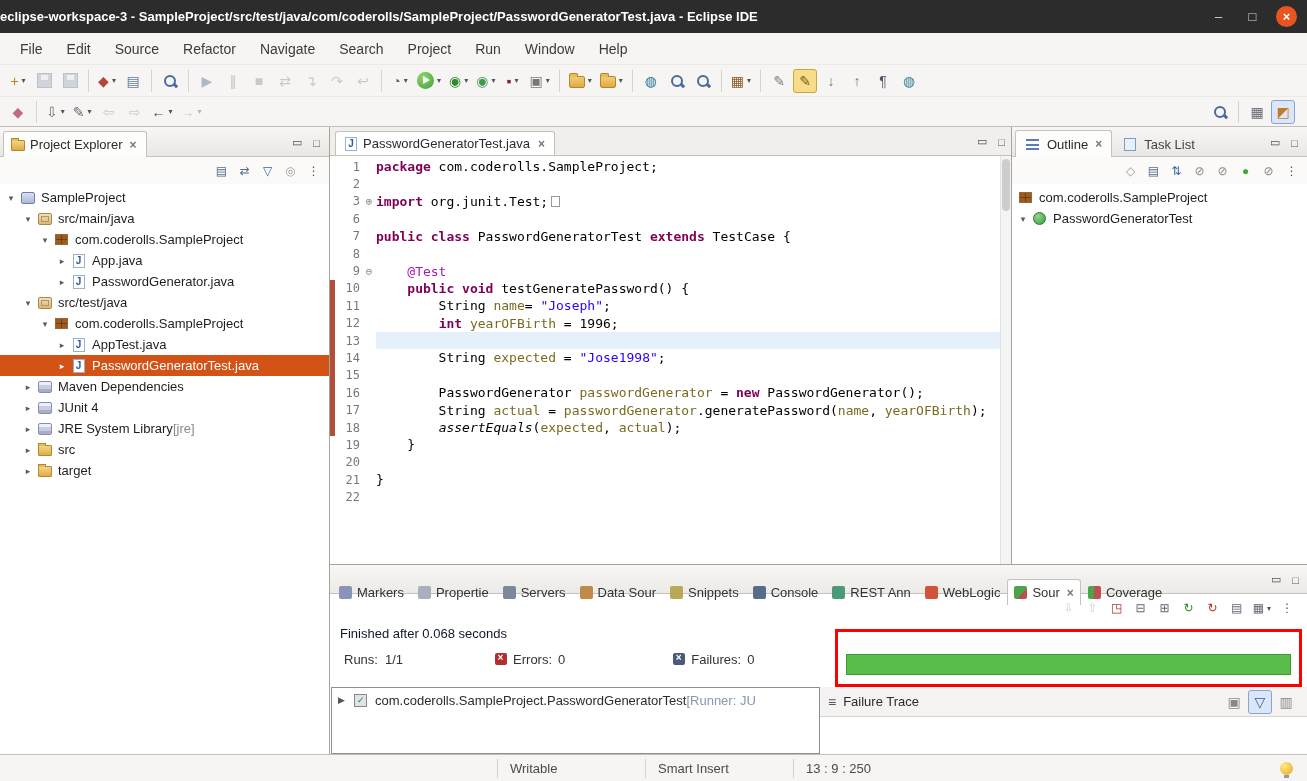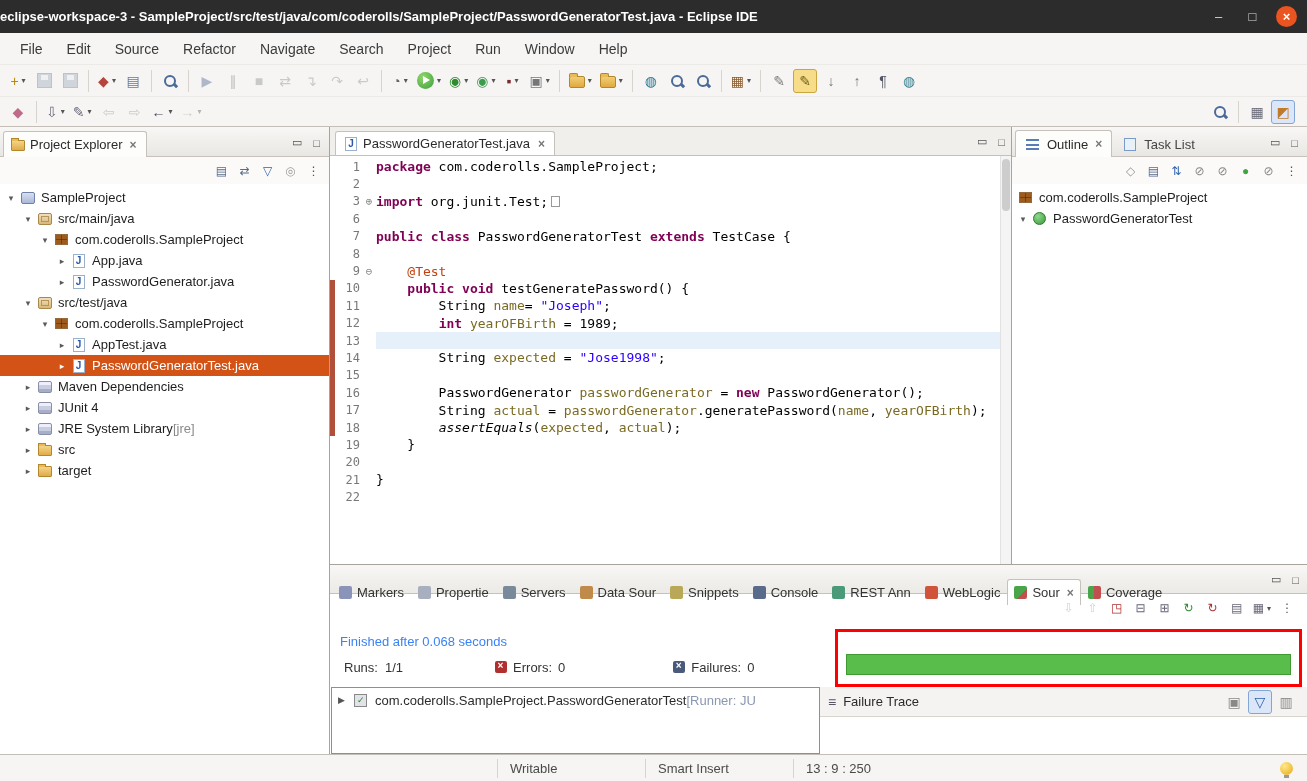--- a/index.html
+++ b/index.html
@@ -93,21 +93,21 @@
   .cmark{width:5px;align-self:stretch;flex:none;}
   .cl.marked .cmark{background:#b0503a;}
   .cnum{width:27px;flex:none;text-align:right;color:#787878;font-size:12px;padding-right:2px;}
   .cfold{width:14px;flex:none;text-align:center;color:#8a8a8a;font-size:11px;}
   .ctext{flex:1;white-space:pre;align-self:stretch;display:flex;align-items:center;min-width:0;overflow:hidden;}
   .cl.cur .ctext{background:#e6f0fb;}
   .tk-pl{color:#000;}
   .tk-kw{color:#7f0055;font-weight:bold;}
   .tk-str{color:#2a00ff;}
   .tk-var{color:#7a6a21;}
-  .tk-ann{color:#c2410c;}
+  .tk-ann{color:#a21caf;}
   .tk-it{font-style:italic;color:#000;}
   .tk-box{display:inline-block;width:9px;height:11px;border:1px solid #999;margin-left:3px;}
   .edscroll{width:11px;flex:none;background:#f4f4f4;border-left:1px solid #e2e2e2;position:relative;}
   .edthumb{position:absolute;top:3px;left:1px;right:1px;height:52px;background:#cdcdcd;border-radius:5px;}
 
   
   .outlinep{width:295px;flex:none;display:flex;flex-direction:column;background:#fff;}
 
   
   .bottom{flex:1;position:relative;background:#fff;border-top:1px solid var(--border);min-height:0;overflow:hidden;}
@@ -116,21 +116,21 @@
   .btab.active{background:#fff;border-color:var(--tabline);border-radius:3px 3px 0 0;}
   .bticon{width:13px;height:13px;display:inline-block;border-radius:2px;flex:none;}
   .bi-markers{background:#8a94b8;} .bi-properties{background:#a8b0c0;} .bi-servers{background:#7a8a9a;}
   .bi-datasource{background:#c08a4a;} .bi-snippets{background:#b8a858;} .bi-console{background:#5a6a8a;}
   .bi-rest{background:#4a9a7a;} .bi-weblogic{background:#d0543a;}
   .bi-junit{background:linear-gradient(135deg,#4aa54a 60%,#c05050 60%);}
   .bi-coverage{background:linear-gradient(90deg,#4aa54a 50%,#c05050 50%);}
   .btclose{color:#777;font-size:12px;font-weight:bold;margin-left:2px;}
   .btoolbar{height:28px;display:flex;justify-content:flex-end;align-items:center;padding-right:8px;background:#fff;}
   .btoolbar .tb-icon{height:22px;min-width:22px;font-size:12px;}
-  .finished{height:22px;display:flex;align-items:center;padding-left:10px;color:#3b82f6;margin-top:8px;}
+  .finished{height:22px;display:flex;align-items:center;padding-left:10px;color:#0f172a;}
   .runsrow{height:30px;display:flex;align-items:center;padding-left:14px;color:#333;}
   .runsrow .val{margin-left:7px;}
   .errblock{display:flex;align-items:center;margin-left:92px;gap:6px;}
   .failblock{display:flex;align-items:center;margin-left:108px;gap:6px;}
   .err-ic{width:12px;height:12px;background:#b03030;border-radius:2px;position:relative;flex:none;}
   .err-ic::after,.fail-ic::after{content:"×";position:absolute;color:#fff;font-size:10px;font-weight:bold;left:2.5px;top:-1px;}
   .fail-ic{width:12px;height:12px;background:#4a5a7a;border-radius:2px;position:relative;flex:none;}
   .annotation{position:absolute;left:505px;top:64px;width:467px;height:58px;border:3px solid var(--ann);z-index:6;}
   .greenbar{position:absolute;left:516px;top:89px;width:445px;height:21px;background:var(--green);border:1px solid #3f9a33;z-index:5;}
   .blower{position:absolute;left:0;right:0;top:122px;bottom:0;display:flex;}
@@ -539,21 +539,21 @@
                 <div class="cl marked">
                   <span class="cmark"></span>
                   <span class="cnum">11</span>
                   <span class="cfold"></span>
                   <span class="ctext"><span class="tk-pl">        String </span><span class="tk-var">name</span><span class="tk-pl">= </span><span class="tk-str">"Joseph"</span><span class="tk-pl">;</span></span>
                 </div>
                 <div class="cl marked">
                   <span class="cmark"></span>
                   <span class="cnum">12</span>
                   <span class="cfold"></span>
-                  <span class="ctext"><span class="tk-pl">        </span><span class="tk-kw">int</span><span class="tk-pl"> </span><span class="tk-var">yearOFBirth</span><span class="tk-pl"> = 1989;</span></span>
+                  <span class="ctext"><span class="tk-pl">        </span><span class="tk-kw">int</span><span class="tk-pl"> </span><span class="tk-var">yearOFBirth</span><span class="tk-pl"> = 1996;</span></span>
                 </div>
                 <div class="cl cur marked">
                   <span class="cmark"></span>
                   <span class="cnum">13</span>
                   <span class="cfold"></span>
                   <span class="ctext"></span>
                 </div>
                 <div class="cl marked">
                   <span class="cmark"></span>
                   <span class="cnum">14</span>

